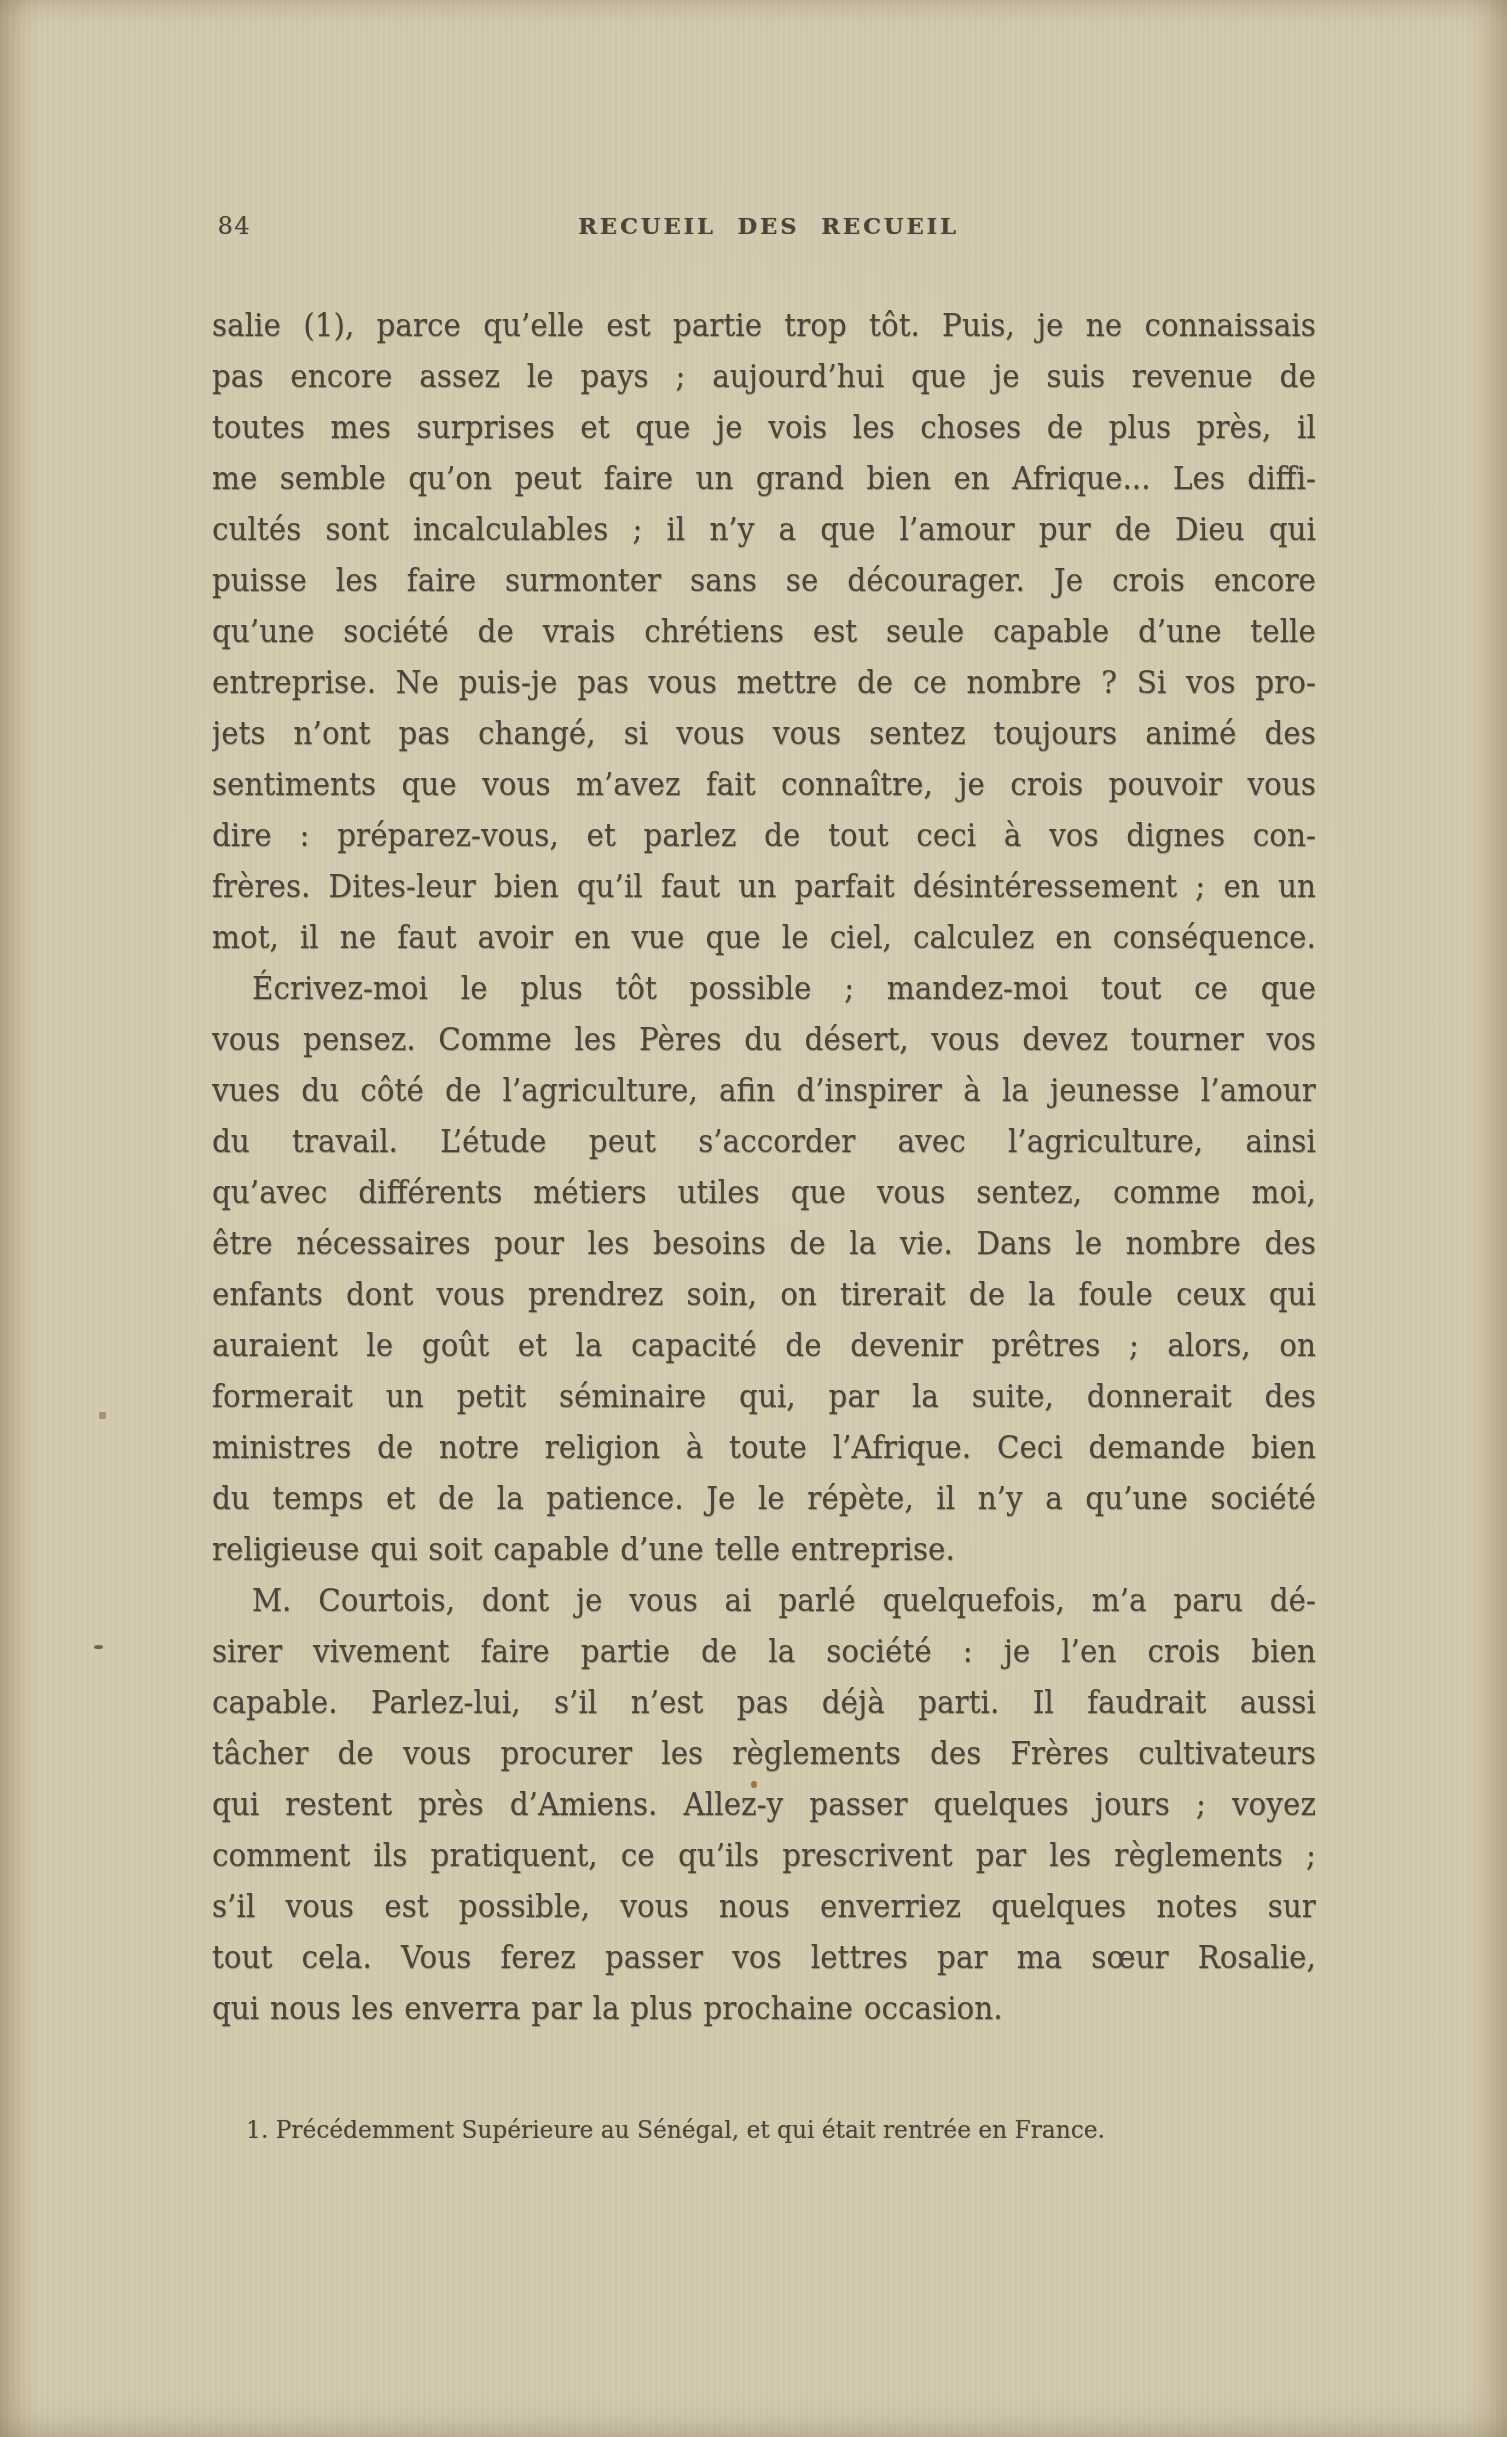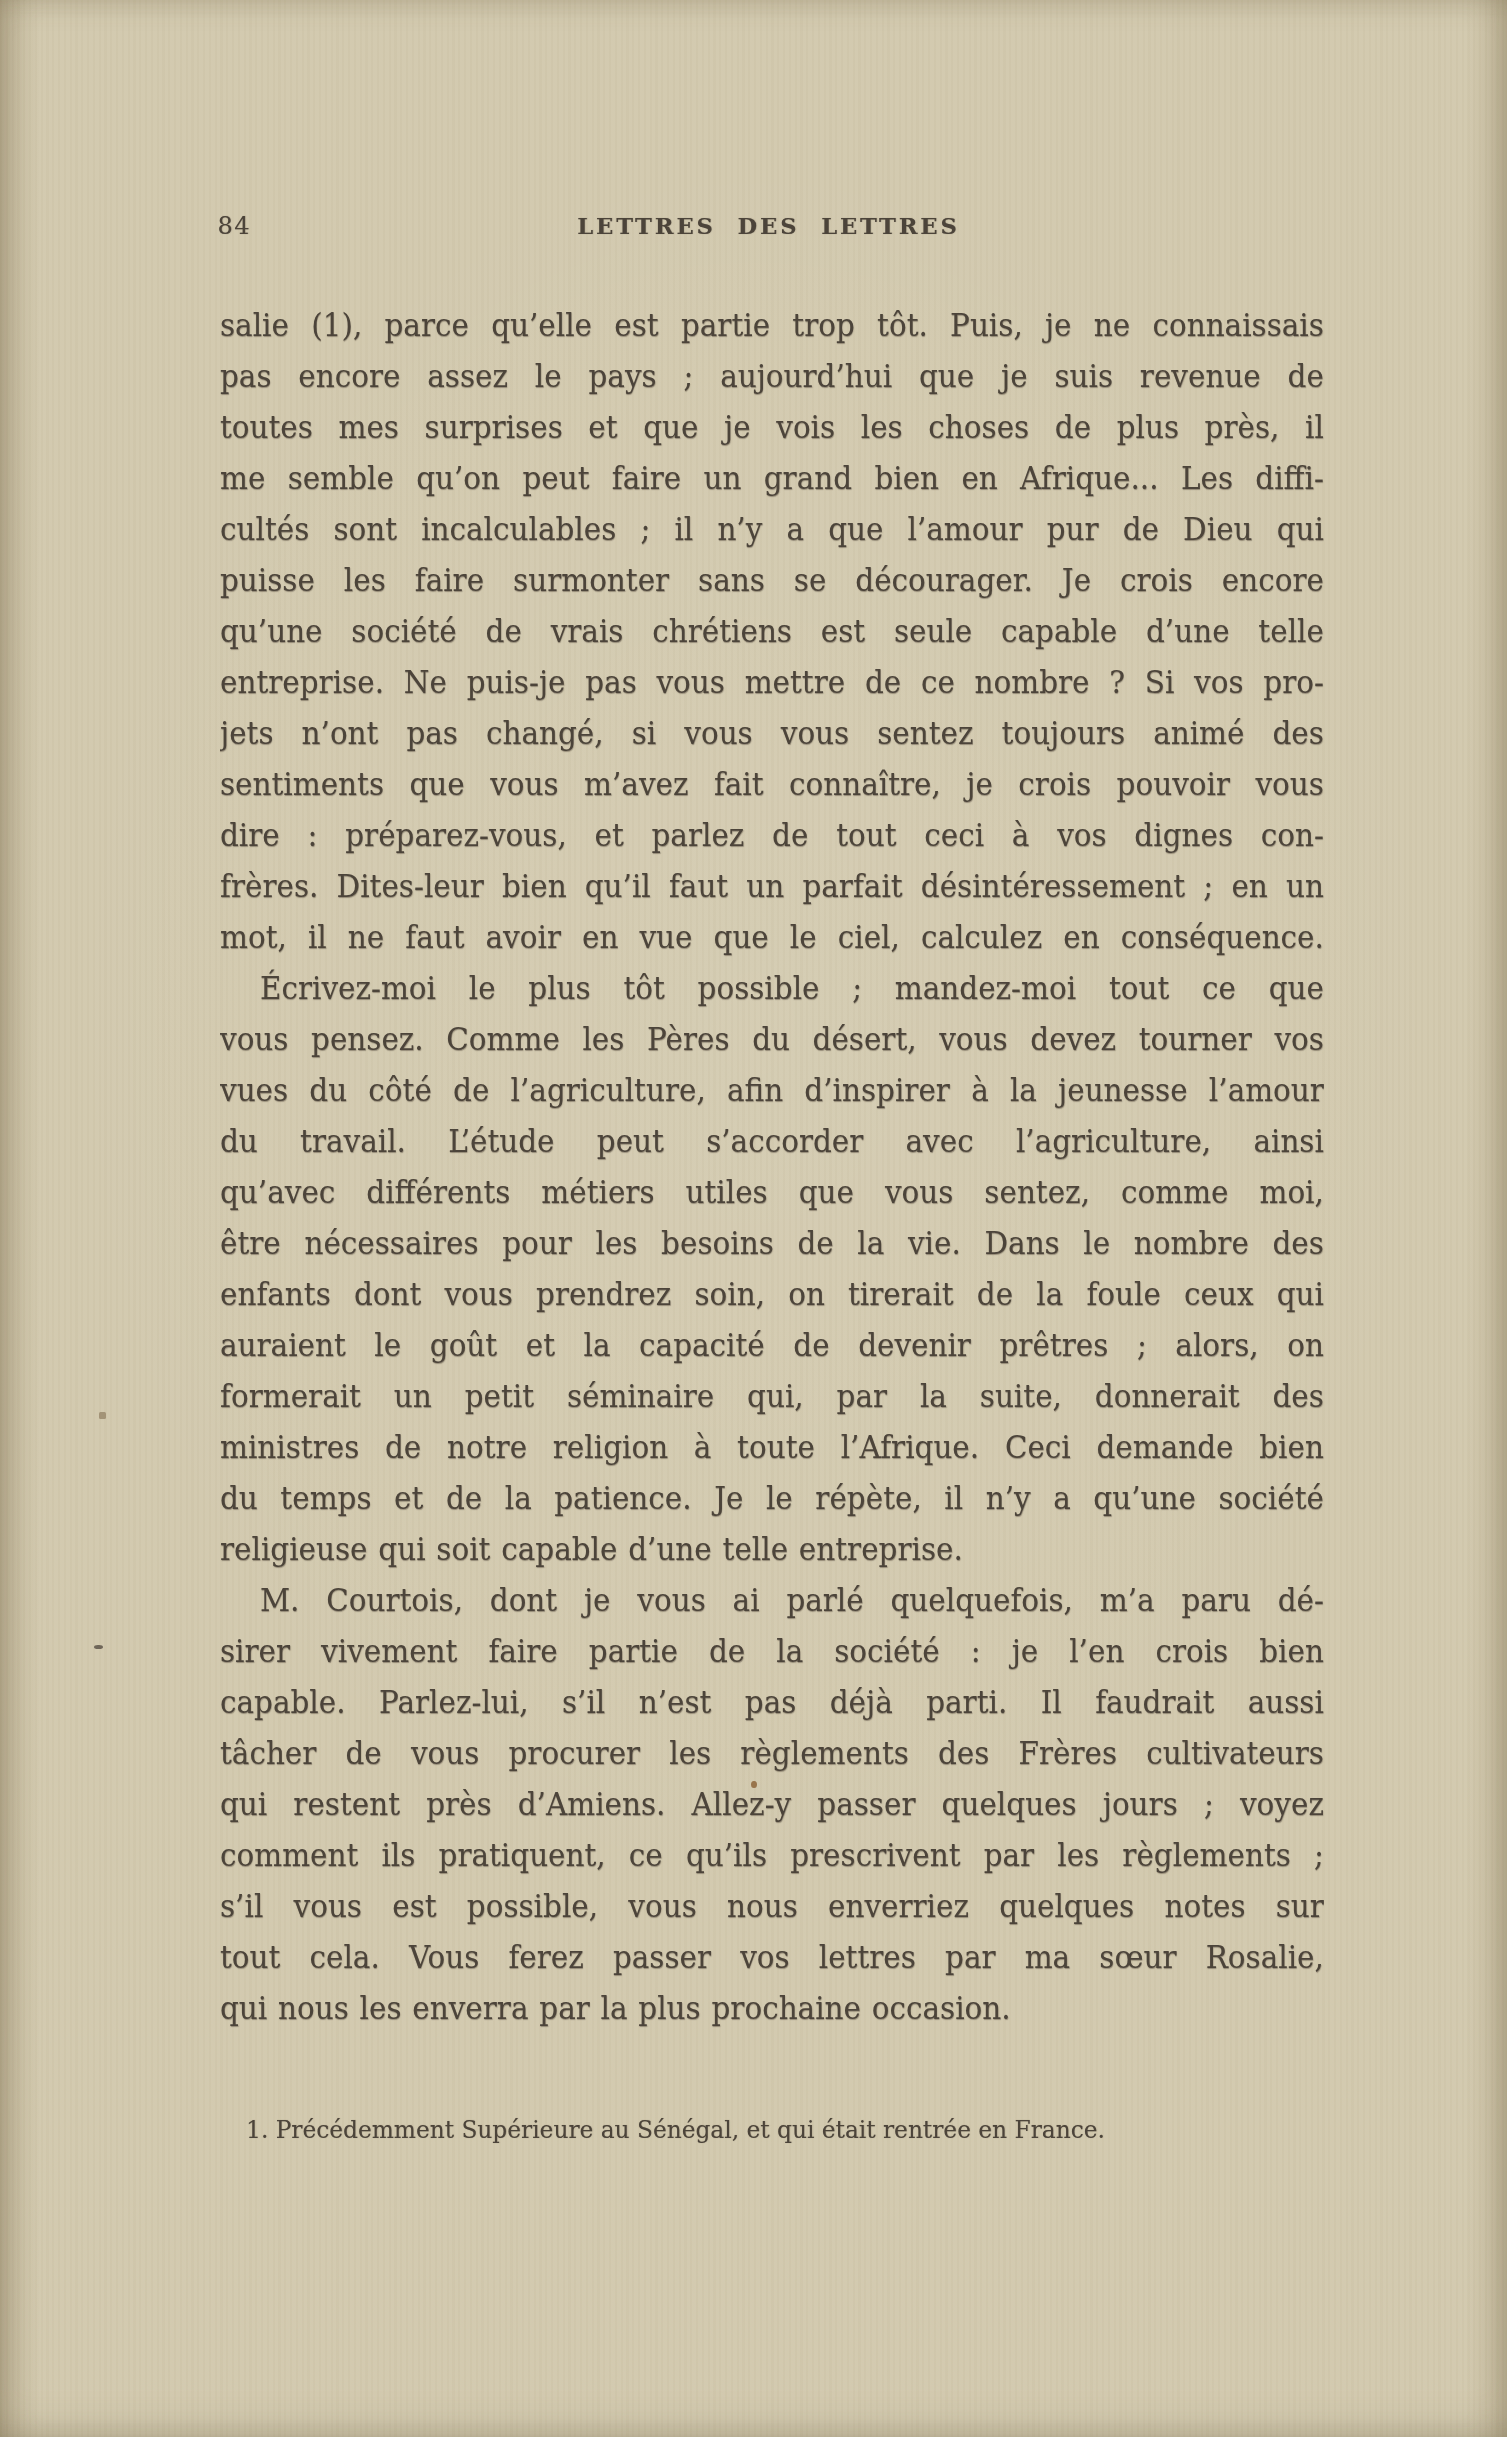--- a/index.html
+++ b/index.html
@@ -50,21 +50,21 @@
     font-size: 22.6px;
     font-weight: 700;
     letter-spacing: 2.9px;
     word-spacing: 11px;
     text-shadow: 0.4px 0.4px 0.9px rgba(70,60,48,0.42);
   }
 
   
   .bodytext {
     position: absolute;
-    left: 220px;
+    left: 212px;
     top: 300px;
     width: 1169px;
   }
   .line {
     width: 1162px;
     height: 51px;
     line-height: 51px;
     font-size: 31px;
     overflow: hidden;
     text-align: justify;
@@ -95,21 +95,21 @@
 
   .speck { position: absolute; }
 </style>
 </head>
 <body>
 
 <div class="scan">
 
   <header class="pagehead">
     <span class="pagenum">84</span>
-    <span class="runtitle">LETTRES DES LETTRES</span>
+    <span class="runtitle">RECUEIL DES RECUEIL</span>
   </header>
 
   <main class="bodytext">
 
   <div class="line">salie (1), parce qu’elle est partie trop tôt. Puis, je ne connaissais</div>
       <div class="line">pas encore assez le pays ; aujourd’hui que je suis revenue de</div>
       <div class="line">toutes mes surprises et que je vois les choses de plus près, il</div>
       <div class="line">me semble qu’on peut faire un grand bien en Afrique... Les diffi-</div>
       <div class="line">cultés sont incalculables ; il n’y a que l’amour pur de Dieu qui</div>
       <div class="line">puisse les faire surmonter sans se décourager. Je crois encore</div>

